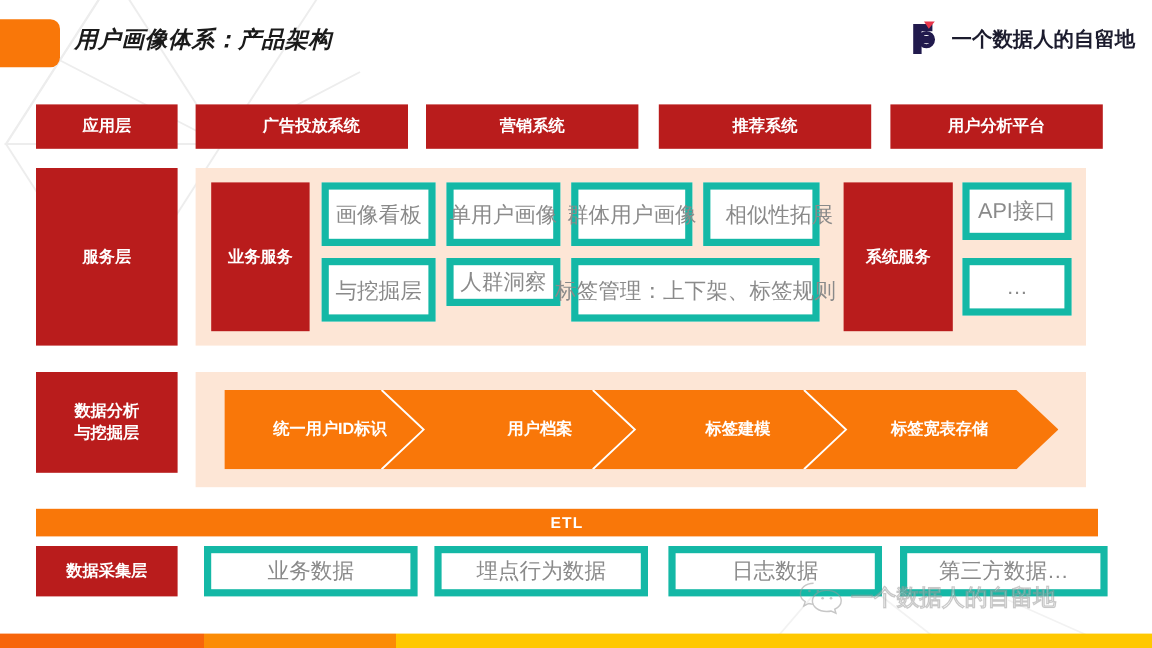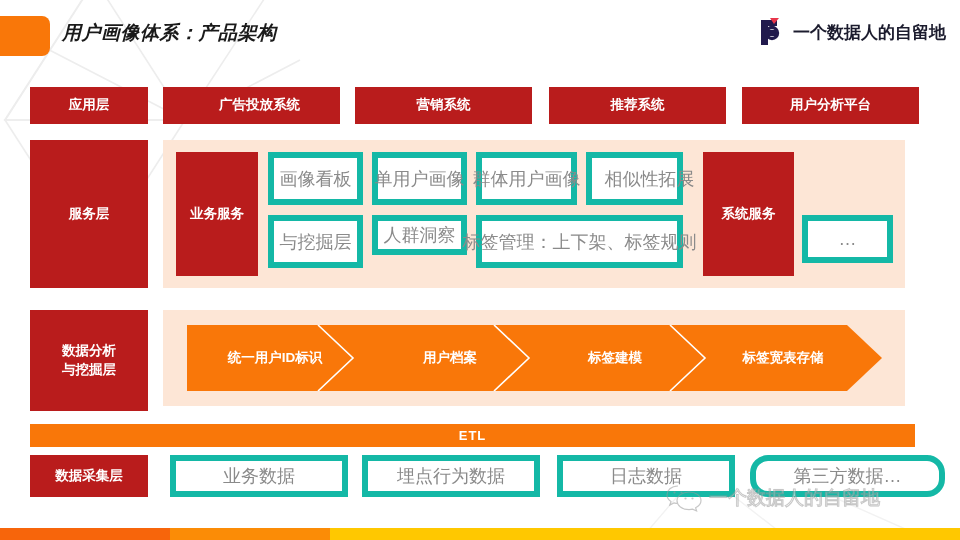--- a/index.html
+++ b/index.html
@@ -218,25 +218,26 @@
   <div class="white-box" style="left:372px; top:152px; width:95px; height:53px;">单用户画像</div>
   <div class="white-box" style="left:476px; top:152px; width:101px; height:53px;">群体用户画像</div>
   <div class="white-box" style="left:586px; top:152px; width:97px; height:53px;padding-left:30px;">相似性拓展</div>
 
   <div class="white-box" style="left:268px; top:215px; width:95px; height:53px;">与挖掘层</div>
   <div class="white-box" style="left:372px; top:215px; width:95px; height:40px;">人群洞察</div>
   <div class="white-box" style="left:476px; top:215px; width:207px; height:53px;">标签管理：上下架、标签规则</div>
 
   <div class="orange-box" style="left:703px; top:152px; width:91px; height:124px;">系统服务</div>
 
+  <div class="white-box" style="left:802px; top:152px; width:91px; height:48px;">API接口</div>
   <div class="white-box" style="left:802px; top:215px; width:91px; height:48px;">…</div>
 
   <div class="panel-pink" style="left:163px; top:310px; width:742px; height:96px;"></div>
 
-  <div class="orange-box" style="left:30px; top:310px; width:118px; height:101px; flex-direction:column;">
+  <div class="orange-box" style="left:30px; top:310px; width:118px; height:84px; flex-direction:column;">
     <span>数据分析</span>
     <span>与挖掘层</span>
   </div>
 
   <div class="chev-wrap" style="left:187px; top:325px; width:695px; height:66px;">
     <svg width="695" height="66" viewBox="0 0 695 66" xmlns="http://www.w3.org/2000/svg">
       <path d="M 0 0 L 660 0 L 695 33 L 660 66 L 0 66 Z" fill="#F97709"></path>
       <g stroke="#ffffff" stroke-width="1.6" fill="none">
         <path d="M 131 0 L 166 33 L 131 66"></path>
         <path d="M 307 0 L 342 33 L 307 66"></path>
@@ -249,21 +250,21 @@
   <div class="chev-label" style="left:615px; top:358px;">标签建模</div>
   <div class="chev-label" style="left:783px; top:358px;">标签宽表存储</div>
 
   <div class="etl-bar">ETL</div>
 
   <div class="orange-box" style="left:30px; top:455px; width:118px; height:42px;">数据采集层</div>
 
   <div class="white-box" style="left:170px; top:455px; width:178px; height:42px;">业务数据</div>
   <div class="white-box" style="left:362px; top:455px; width:178px; height:42px;">埋点行为数据</div>
   <div class="white-box" style="left:557px; top:455px; width:178px; height:42px;">日志数据</div>
-  <div class="white-box" style="left:750px; top:455px; width:195px; height:42px;border-radius:18px;">第三方数据…</div>
+  <div class="white-box" style="left:750px; top:455px; width:173px; height:42px;">第三方数据…</div>
 
   <div class="watermark">
     <svg width="36" height="30" viewBox="0 0 36 30" xmlns="http://www.w3.org/2000/svg">
       <g fill="none" stroke="#9a9a9a" stroke-width="1.2">
         <path d="M 12 3 C 5 3 1 7.5 1 12 C 1 14.6 2.6 16.9 5 18.4 L 3.8 22 L 8 19.9
                  C 9.3 20.3 10.6 20.5 12 20.5"></path>
         <circle cx="8.5" cy="9.5" r="1.1" fill="#9a9a9a" stroke="none"></circle>
         <circle cx="15.5" cy="9.5" r="1.1" fill="#9a9a9a" stroke="none"></circle>
         <path d="M 23 9 C 30 9 35 13 35 17.6 C 35 20.6 32.8 23.2 29.6 24.7 L 30.6 28
                  L 26.6 26.2 C 25.5 26.5 24.3 26.6 23 26.6 C 16 26.6 11 22.5 11 17.8

